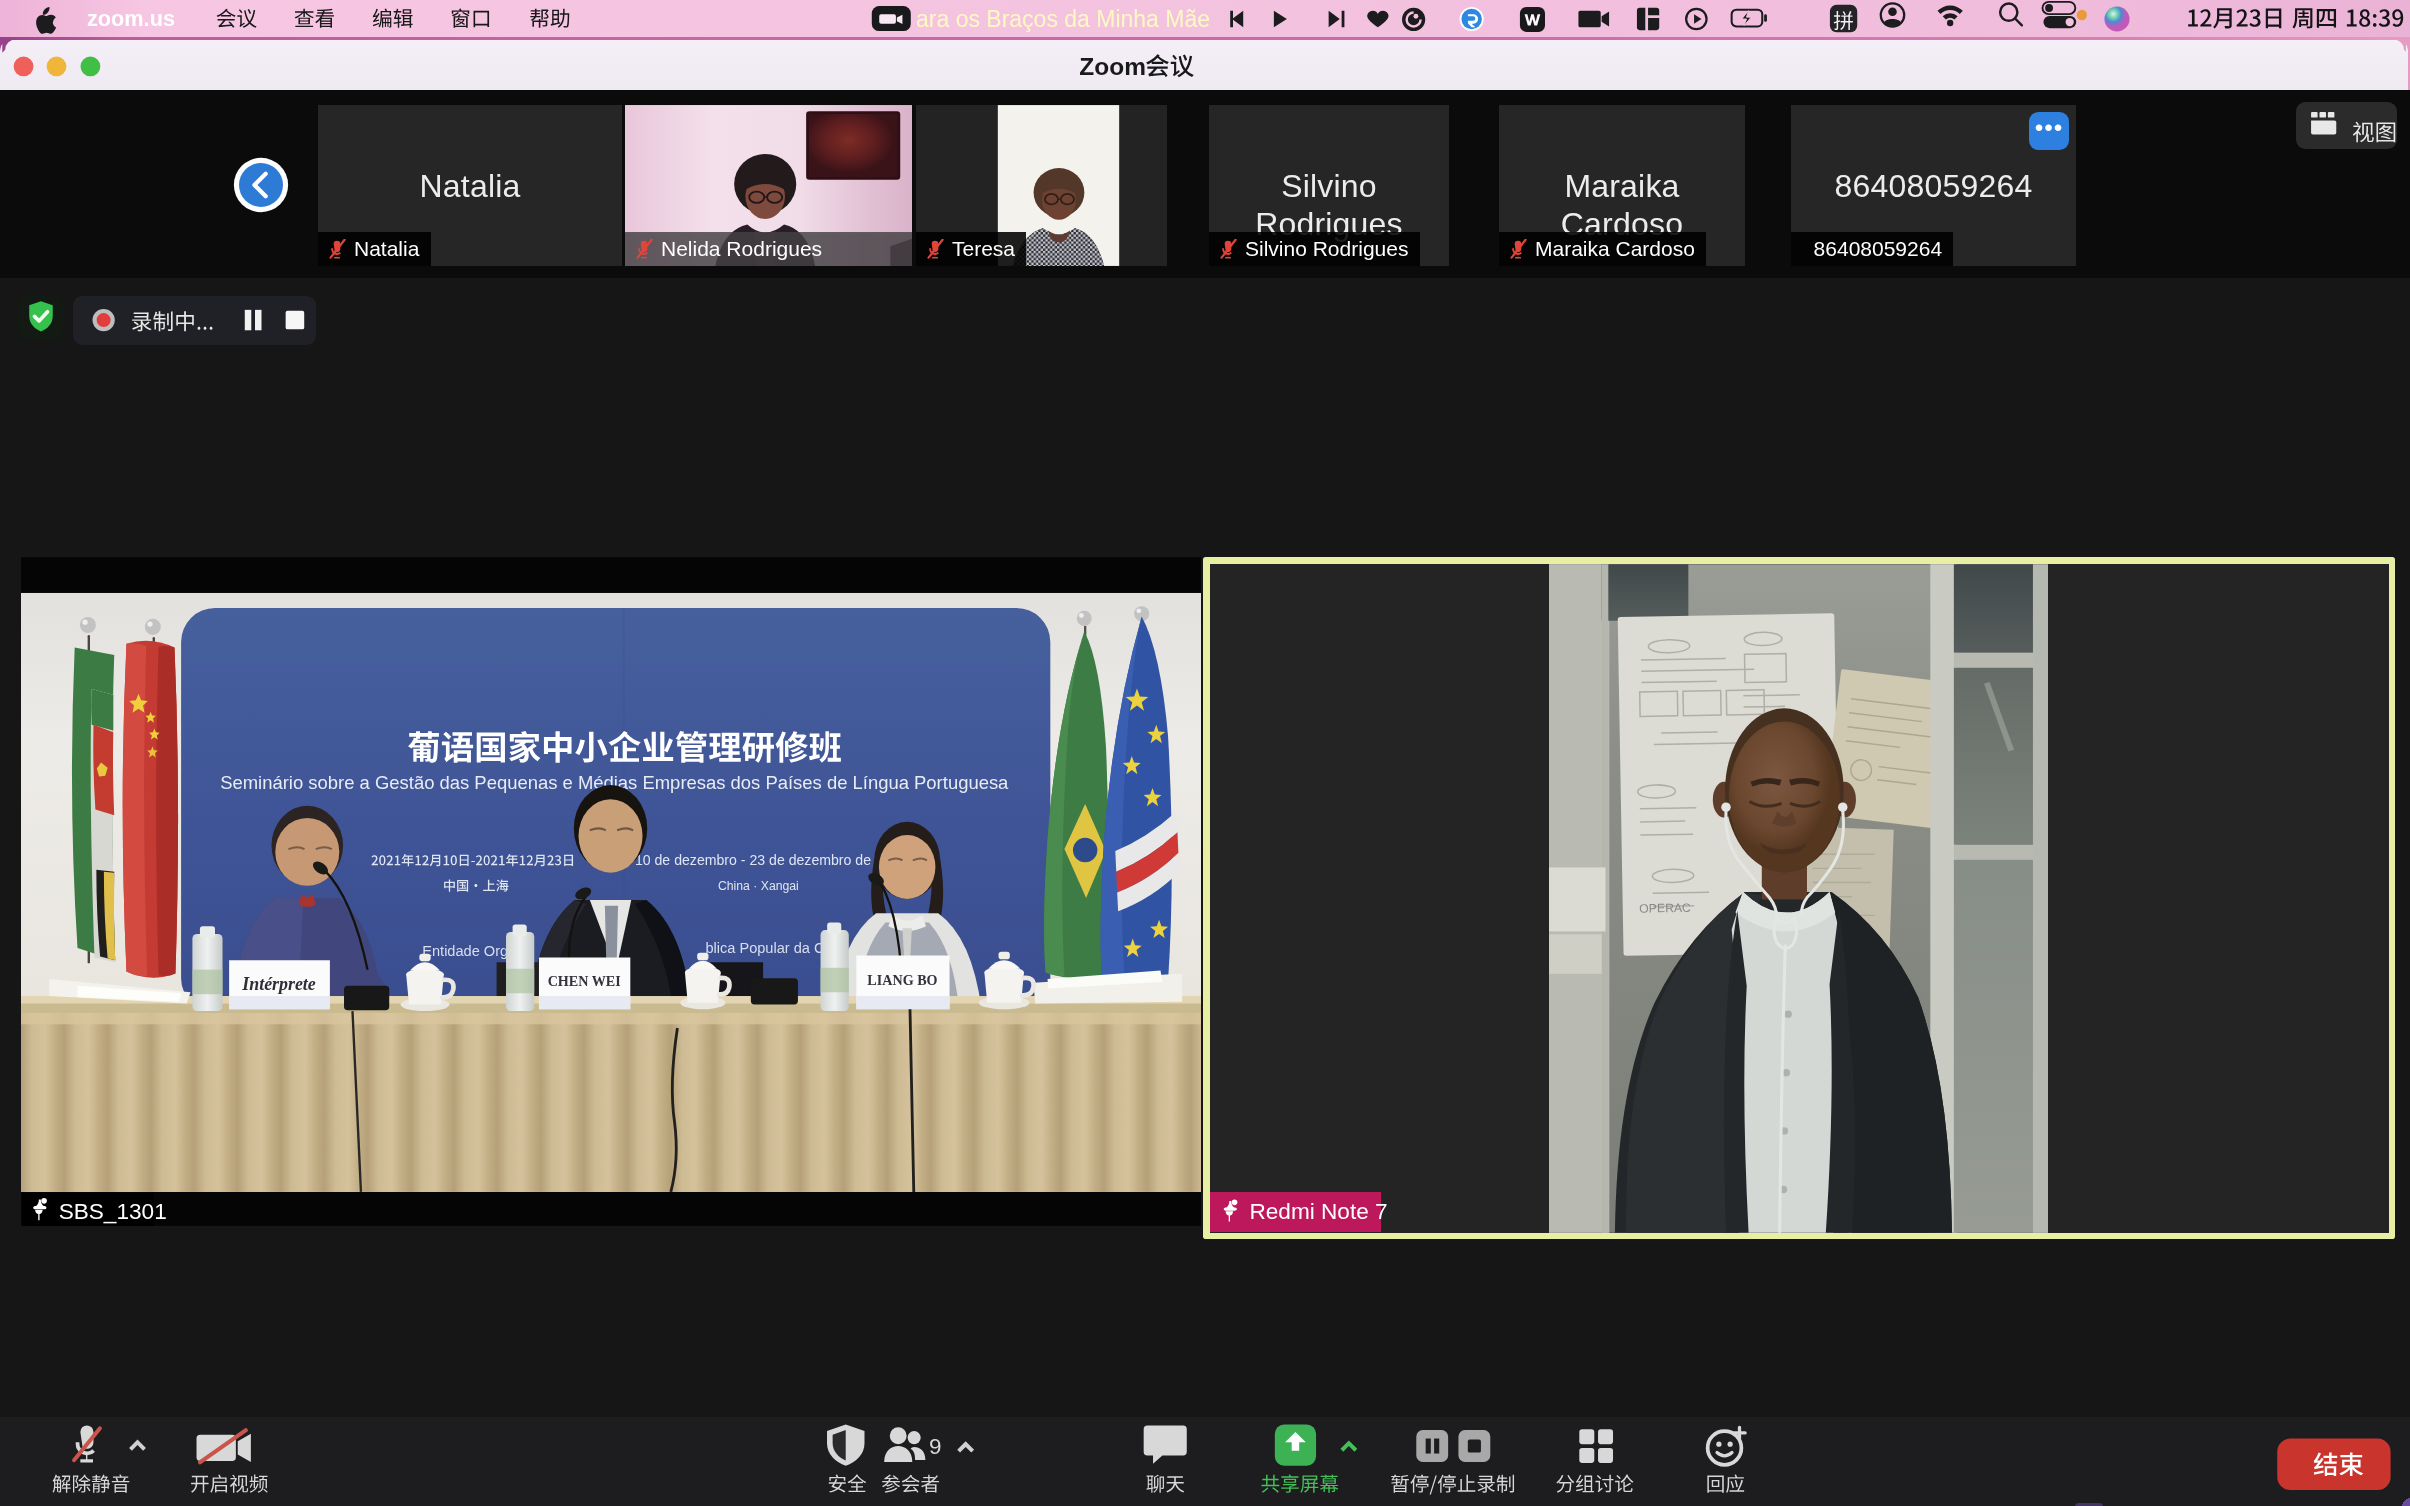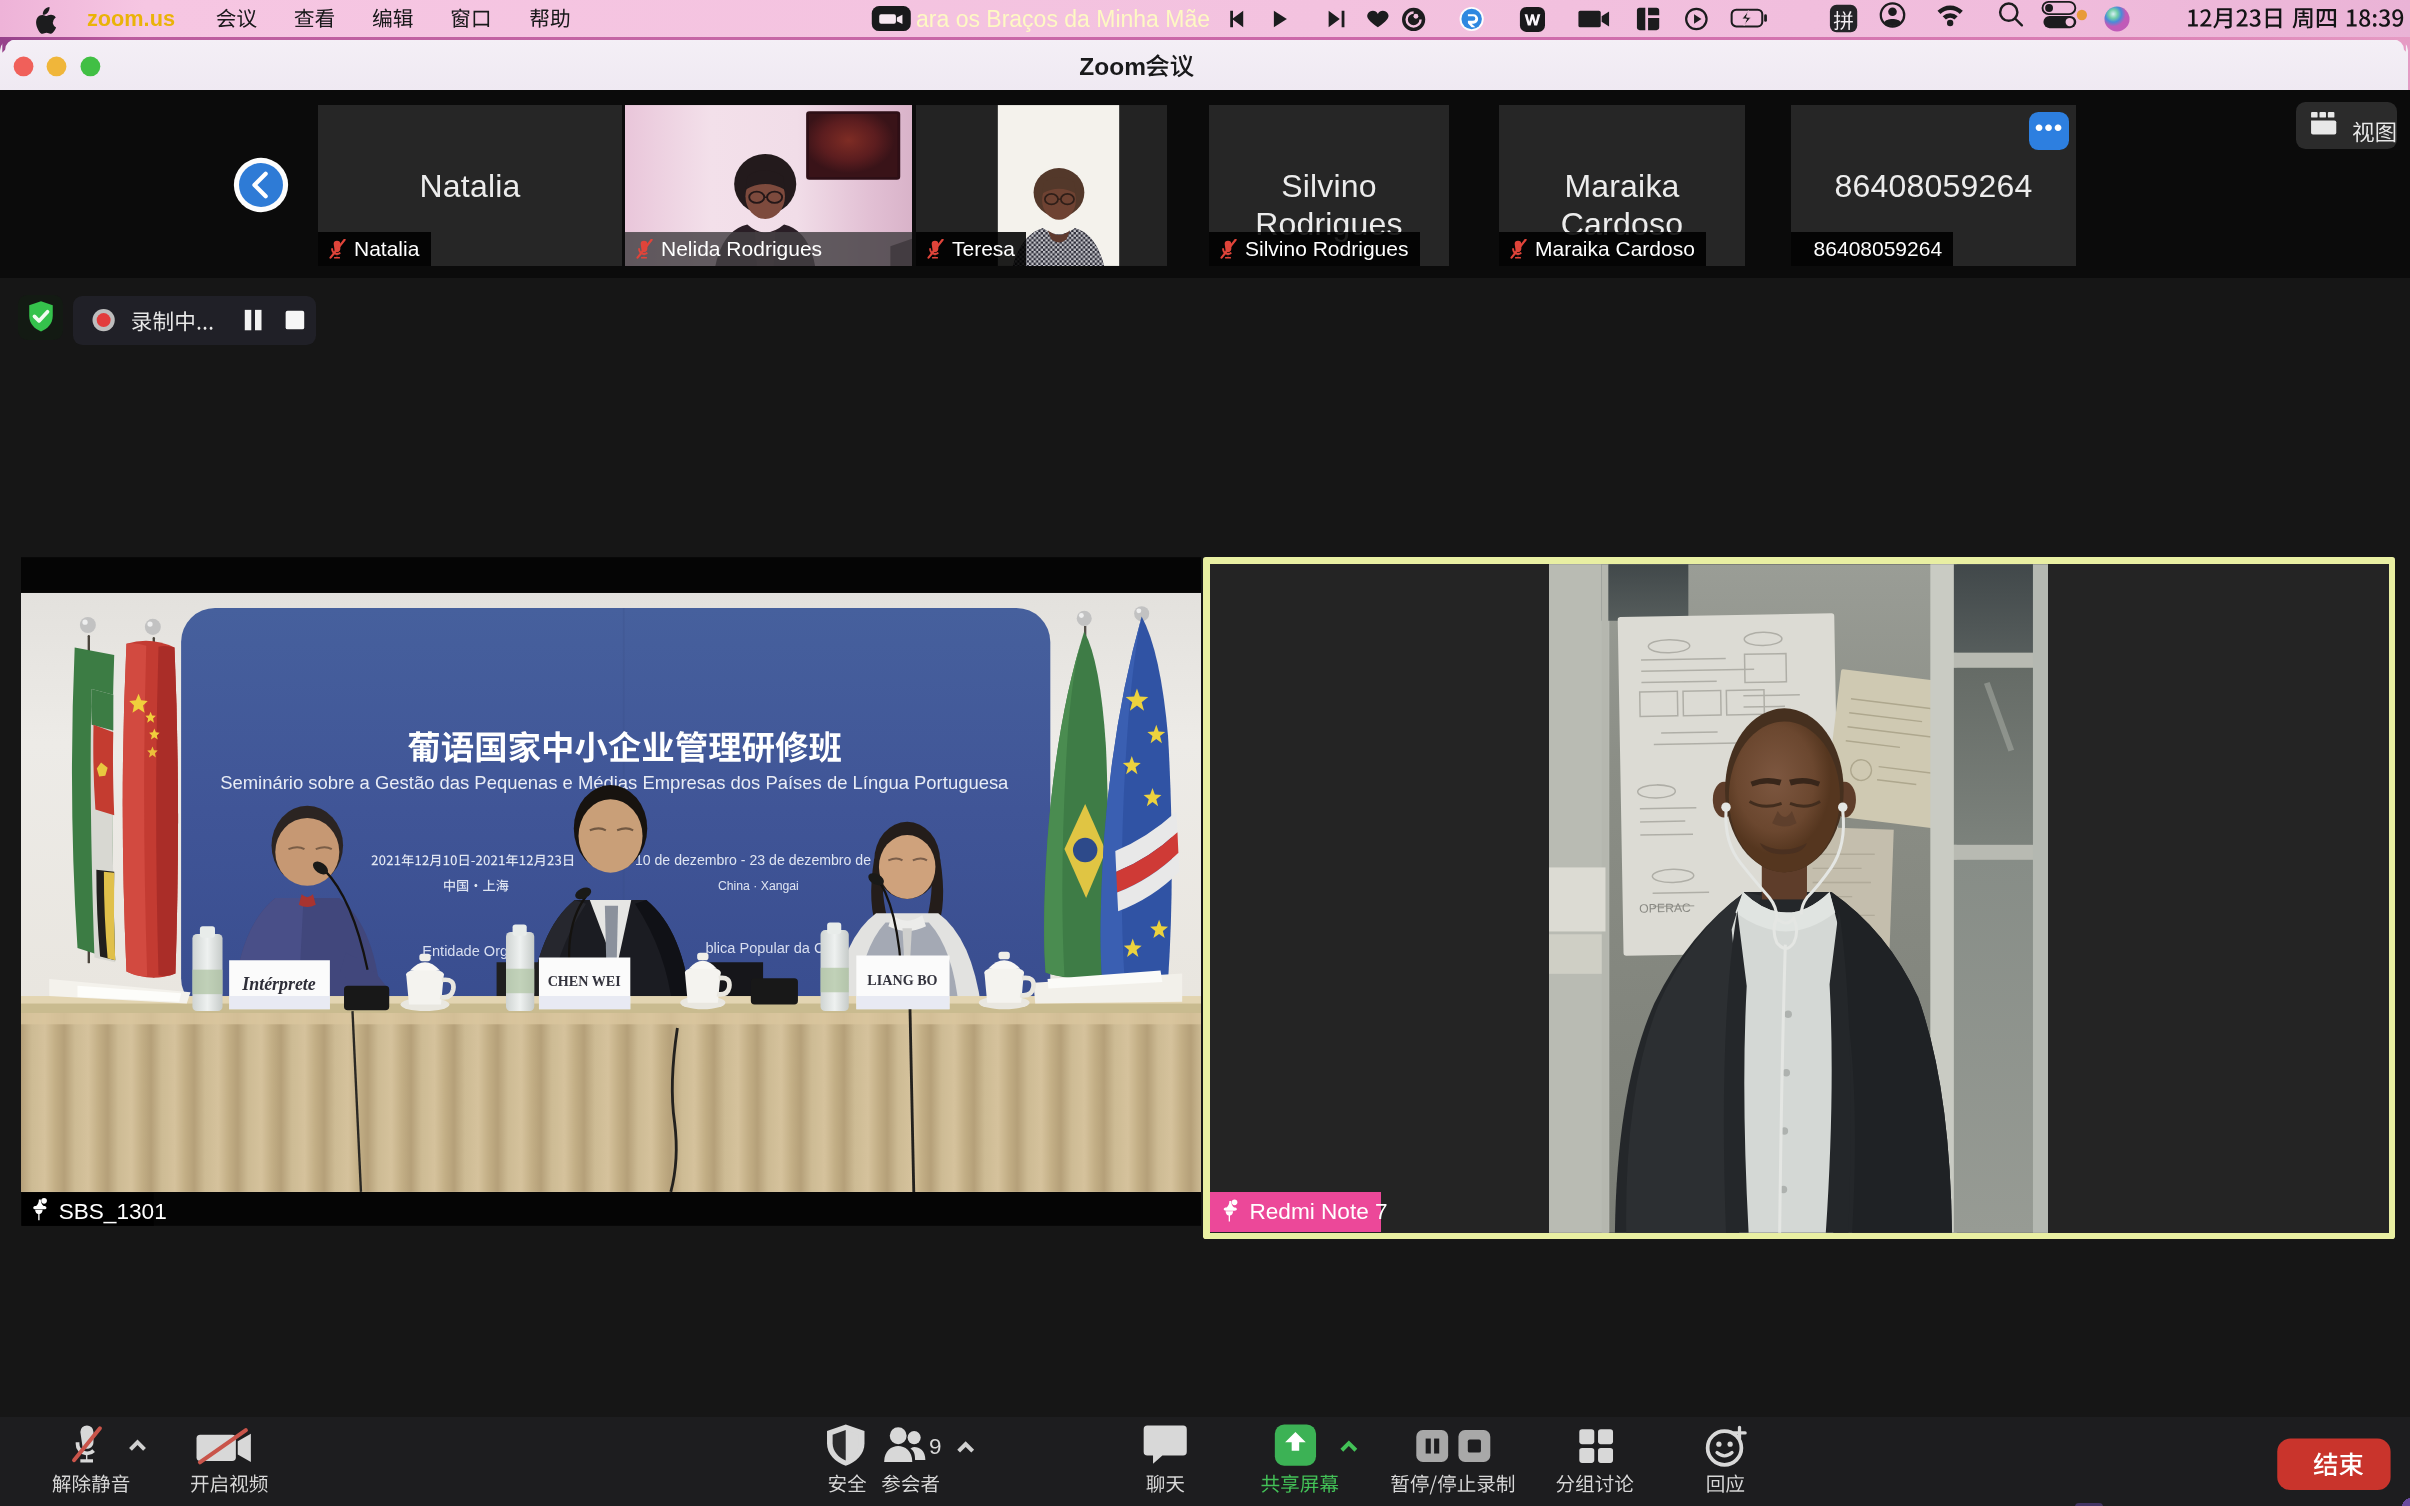--- a/index.html
+++ b/index.html
@@ -19,21 +19,21 @@
 <div id="wallstrip"></div>
 <div id="titlebar"></div>
 <svg class="abs" style="left:0;top:0" width="2411" height="94" viewBox="0 0 2560 100">
     <path d="M0 42 h14 a11 11 0 0 0 -11 11 v0 l-3 3 z" fill="#96418b"></path>
     <path d="M2557 42 h-13 a11 11 0 0 1 11 11 l2 2 z" fill="#e69bc4"></path>
     <g transform="translate(36,7)" fill="#1c1c1e">
       <path d="M12.4 6.2 c1.2 -1.5 2.1 -3.6 1.8 -5.7 c-1.8 .1 -3.9 1.2 -5.2 2.7 c-1.1 1.3 -2.2 3.5 -1.9 5.5 c2 .2 4 -1 5.3 -2.5 z"></path>
       <path d="M18.1 13.4 c-.1 -3.4 2.8 -5 2.9 -5.1 c-1.6 -2.3 -4 -2.6 -4.9 -2.7 c-2.1 -.2 -4.1 1.2 -5.1 1.2 c-1 0 -2.7 -1.2 -4.4 -1.1 c-2.3 0 -4.4 1.3 -5.5 3.3 c-2.4 4.1 -.6 10.1 1.6 13.4 c1.1 1.6 2.4 3.4 4.1 3.4 c1.7 -.1 2.3 -1.1 4.3 -1.1 c2 0 2.6 1.1 4.3 1 c1.8 0 2.9 -1.6 4 -3.2 c1.3 -1.9 1.8 -3.7 1.8 -3.8 c0 0 -3.4 -1.3 -3.5 -5.3 z" transform="translate(0,3.2)"></path>
     </g>
   </svg>
-<div class="abs" style="left:87px;top:4.7px;font-size:21.7px;line-height:28px;font-weight:bold;color:#eab308">zoom.us</div>
+<div class="abs" style="left:87px;top:4.7px;font-size:21.7px;line-height:28px;font-weight:bold;color:#ffffff">zoom.us</div>
 <svg class="abs" style="left:0;top:0" width="2411" height="38" viewBox="0 0 2560 40">
     <path transform="translate(229.0,27.5)" d="M 3.5 1.3 C 4.3 1 5.5 0.9 17.2 -0.1 C 17.7 0.5 18.1 1.2 18.4 1.7 L 19.9 0.8 C 18.9 -0.8 16.9 -3.2 14.9 -4.9 L 13.5 -4.2 C 14.3 -3.4 15.2 -2.5 16 -1.6 L 6 -0.8 C 7.6 -2.2 9.1 -4 10.5 -5.8 H 20.2 V -7.4 H 2 V -5.8 H 8.2 C 6.8 -3.8 5.1 -2.1 4.6 -1.6 C 3.9 -0.9 3.4 -0.5 2.9 -0.4 C 3.1 0 3.4 0.9 3.5 1.3 Z M 11.1 -18.5 C 9.1 -15.5 5.2 -12.7 0.9 -10.9 C 1.3 -10.6 1.9 -9.9 2.1 -9.5 C 3.4 -10.1 4.6 -10.7 5.8 -11.5 V -10.1 H 16.3 V -11.7 H 6.1 C 8 -12.9 9.7 -14.3 11.1 -15.8 C 12.4 -14.4 14.2 -12.9 16.3 -11.7 C 17.5 -10.9 18.8 -10.3 20 -9.7 C 20.3 -10.2 20.8 -10.9 21.2 -11.2 C 17.6 -12.4 14 -14.8 12 -16.9 L 12.7 -17.8 Z M 33.9 -17.4 C 34.8 -16 35.7 -14 36.1 -12.8 L 37.6 -13.5 C 37.2 -14.7 36.2 -16.6 35.3 -18 Z M 24.5 -17 C 25.5 -15.9 26.7 -14.5 27.2 -13.6 L 28.5 -14.6 C 27.9 -15.5 26.7 -16.9 25.7 -17.9 Z M 40.3 -17.1 C 39.6 -12.5 38.4 -8.4 36.1 -5.1 C 33.9 -8.2 32.5 -12.2 31.7 -16.9 L 30.2 -16.6 C 31.1 -11.4 32.5 -7 35 -3.7 C 33.4 -2 31.4 -0.5 28.8 0.5 C 29.1 0.9 29.6 1.5 29.8 1.9 C 32.4 0.8 34.4 -0.7 36 -2.5 C 37.7 -0.6 39.7 0.8 42.3 1.8 C 42.5 1.4 43.1 0.7 43.5 0.4 C 40.9 -0.5 38.8 -2 37.1 -3.8 C 39.8 -7.4 41.1 -11.8 42 -16.9 Z M 23 -11.6 V -10 H 26.1 V -2.2 C 26.1 -1.1 25.5 -0.3 25.2 0 C 25.5 0.3 25.9 0.8 26.1 1.2 C 26.5 0.7 27 0.3 30.9 -2.4 C 30.7 -2.8 30.5 -3.4 30.4 -3.8 L 27.7 -2 V -11.6 Z" fill="#19191b"></path>
     <path transform="translate(312.0,27.5)" d="M 6.5 -4.8 H 15.4 V -2.9 H 6.5 Z M 6.5 -7.7 H 15.4 V -5.9 H 6.5 Z M 4.9 -8.9 V -1.8 H 17.1 V -8.9 Z M 1.6 -0.4 V 1.1 H 20.5 V -0.4 Z M 10.1 -18.5 V -15.7 H 1.3 V -14.2 H 8.3 C 6.4 -12.1 3.5 -10.3 0.8 -9.3 C 1.1 -9 1.6 -8.4 1.9 -8 C 4.9 -9.2 8.1 -11.5 10.1 -14.1 V -9.6 H 11.7 V -14.1 C 13.8 -11.6 17.1 -9.3 20.1 -8.2 C 20.3 -8.6 20.8 -9.2 21.2 -9.5 C 18.4 -10.4 15.4 -12.2 13.5 -14.2 H 20.8 V -15.7 H 11.7 V -18.5 Z M 29.3 -4.7 H 38.9 V -3.2 H 29.3 Z M 29.3 -5.9 V -7.4 H 38.9 V -5.9 Z M 29.3 -2 H 38.9 V -0.4 H 29.3 Z M 40.2 -18.3 C 36.7 -17.6 30 -17.3 24.6 -17.2 C 24.8 -16.9 24.9 -16.3 24.9 -15.9 C 26.8 -15.9 28.9 -16 31 -16.1 C 30.8 -15.6 30.7 -15.1 30.5 -14.6 H 24.9 V -13.2 H 30 C 29.8 -12.7 29.5 -12.1 29.3 -11.6 H 23.3 V -10.2 H 28.5 C 27.1 -7.9 25.2 -5.9 22.7 -4.4 C 23.1 -4.1 23.6 -3.5 23.8 -3.1 C 25.3 -4 26.6 -5.1 27.7 -6.4 V 1.8 H 29.3 V 0.9 H 38.9 V 1.8 H 40.5 V -8.7 H 29.5 C 29.8 -9.2 30.1 -9.7 30.4 -10.2 H 42.7 V -11.6 H 31.1 C 31.4 -12.1 31.6 -12.7 31.8 -13.2 H 41.4 V -14.6 H 32.3 L 32.8 -16.2 C 36 -16.4 39 -16.7 41.2 -17.1 Z" fill="#19191b"></path>
     <path transform="translate(395.0,27.5)" d="M 0.9 -1.2 1.3 0.3 C 3.1 -0.4 5.4 -1.3 7.6 -2.3 L 7.3 -3.6 C 4.9 -2.7 2.5 -1.7 0.9 -1.2 Z M 1.3 -9.3 C 1.6 -9.5 2.2 -9.6 4.5 -9.9 C 3.7 -8.5 2.9 -7.4 2.6 -7 C 1.9 -6.1 1.5 -5.5 1 -5.5 C 1.2 -5.1 1.4 -4.3 1.5 -4 C 1.9 -4.3 2.6 -4.5 7.5 -5.6 C 7.4 -6 7.3 -6.6 7.3 -7 L 3.7 -6.2 C 5.2 -8.2 6.8 -10.7 8 -13.1 L 6.7 -13.9 C 6.3 -13 5.8 -12.2 5.4 -11.4 L 2.9 -11.1 C 4.2 -13 5.4 -15.5 6.3 -17.9 L 4.7 -18.5 C 3.9 -15.8 2.5 -12.9 2 -12.2 C 1.6 -11.4 1.2 -10.9 0.8 -10.8 C 1 -10.4 1.3 -9.6 1.3 -9.3 Z M 13.7 -7.7 V -4.4 H 11.9 V -7.7 Z M 14.8 -7.7 H 16.4 V -4.4 H 14.8 Z M 10.6 -9.1 V 1.6 H 11.9 V -3.1 H 13.7 V 1 H 14.8 V -3.1 H 16.4 V 1 H 17.5 V -3.1 H 19.2 V 0.2 C 19.2 0.3 19.1 0.4 18.9 0.4 C 18.8 0.4 18.4 0.4 17.9 0.4 C 18.1 0.7 18.2 1.2 18.3 1.6 C 19.1 1.6 19.6 1.6 20 1.4 C 20.4 1.1 20.5 0.8 20.5 0.2 V -9.1 L 19.2 -9.1 Z M 17.5 -7.7 H 19.2 V -4.4 H 17.5 Z M 13.3 -18.2 C 13.7 -17.6 14 -16.8 14.3 -16.1 H 9.1 V -11.3 C 9.1 -7.9 8.9 -3.1 6.9 0.5 C 7.2 0.6 7.9 1.1 8.2 1.4 C 10.2 -2.2 10.6 -7.4 10.6 -11 H 20.2 V -16.1 H 16 C 15.8 -16.8 15.3 -17.8 14.8 -18.6 Z M 10.6 -14.7 H 18.7 V -12.3 H 10.6 Z M 34.1 -16.5 H 40 V -14.3 H 34.1 Z M 32.6 -17.8 V -13.1 H 41.6 V -17.8 Z M 23.8 -7.3 C 24 -7.5 24.6 -7.6 25.4 -7.6 H 27.4 V -4.4 L 22.9 -3.7 L 23.2 -2.1 L 27.4 -2.9 V 1.7 H 28.9 V -3.2 L 31.4 -3.7 L 31.3 -5.1 L 28.9 -4.7 V -7.6 H 30.9 V -9.1 H 28.9 V -12.5 H 27.4 V -9.1 H 25.3 C 25.9 -10.6 26.5 -12.4 27 -14.3 H 31.1 V -15.9 H 27.4 C 27.6 -16.6 27.8 -17.4 27.9 -18.1 L 26.3 -18.5 C 26.2 -17.6 26 -16.7 25.8 -15.9 H 23 V -14.3 H 25.5 C 25 -12.5 24.5 -11.1 24.3 -10.5 C 23.9 -9.6 23.6 -8.9 23.3 -8.8 C 23.5 -8.4 23.7 -7.6 23.8 -7.3 Z M 39.9 -10.4 V -8.5 H 34.3 V -10.4 Z M 30.8 -1.7 31.1 -0.2 39.9 -0.9 V 1.8 H 41.5 V -1 L 43.1 -1.1 L 43.1 -2.5 L 41.5 -2.4 V -10.4 H 43 V -11.8 H 31.3 V -10.4 H 32.8 V -1.8 Z M 39.9 -7.2 V -5.3 H 34.3 V -7.2 Z M 39.9 -4.1 V -2.3 L 34.3 -1.9 V -4.1 Z" fill="#19191b"></path>
     <path transform="translate(478.0,27.5)" d="M 8.2 -14.8 C 6.4 -13.4 4 -12.3 1.9 -11.7 L 2.8 -10.5 C 5.1 -11.2 7.5 -12.5 9.4 -14 Z M 12.7 -13.9 C 14.9 -12.9 17.8 -11.4 19.2 -10.3 L 20.3 -11.4 C 18.8 -12.5 15.9 -13.9 13.7 -14.8 Z M 9.5 -12.6 C 9.2 -11.9 8.6 -11.1 8.1 -10.4 H 3.6 V 1.8 H 5.3 V 0.9 H 16.9 V 1.7 H 18.6 V -10.4 H 9.8 C 10.3 -10.9 10.8 -11.6 11.2 -12.3 Z M 5.3 -0.4 V -9.1 H 16.9 V -0.4 Z M 8 -4.8 C 8.9 -4.5 9.9 -4 10.8 -3.6 C 9.4 -2.7 7.7 -2.1 6.1 -1.8 C 6.4 -1.5 6.7 -1.1 6.8 -0.7 C 8.7 -1.2 10.5 -1.9 12 -2.9 C 13.2 -2.3 14.2 -1.6 14.8 -1.1 L 15.7 -2.1 C 15 -2.6 14.1 -3.1 13.1 -3.7 C 14.1 -4.6 14.9 -5.7 15.5 -7 L 14.6 -7.4 L 14.4 -7.4 H 9.4 C 9.6 -7.7 9.8 -8.1 10 -8.5 L 8.7 -8.7 C 8.2 -7.6 7.3 -6.3 6 -5.4 C 6.3 -5.2 6.8 -4.8 7 -4.6 C 7.7 -5.1 8.2 -5.7 8.7 -6.3 H 13.7 C 13.2 -5.5 12.6 -4.9 11.9 -4.3 C 10.9 -4.8 9.8 -5.3 8.8 -5.7 Z M 9.4 -18.2 C 9.6 -17.7 9.9 -17.1 10.1 -16.6 H 1.7 V -13.1 H 3.3 V -15.3 H 18.6 V -13.2 H 20.3 V -16.6 H 12.1 C 11.8 -17.2 11.4 -18 11.1 -18.6 Z M 24.8 -16.2 V 1.2 H 26.5 V -0.7 H 39.5 V 1.1 H 41.3 V -16.2 Z M 26.5 -2.4 V -14.5 H 39.5 V -2.4 Z" fill="#19191b"></path>
     <path transform="translate(562.0,27.5)" d="M 6 -18.5 V -16.7 H 1.5 V -15.4 H 6 V -13.8 H 1.9 V -12.5 H 6 V -12 C 6 -11.6 6 -11.2 5.9 -10.8 H 1.1 V -9.4 H 5.2 C 4.5 -8.4 3.4 -7.5 1.5 -6.8 C 1.9 -6.5 2.4 -6 2.7 -5.7 C 5.1 -6.6 6.4 -8.1 7.1 -9.4 H 11.9 V -10.8 H 7.6 C 7.7 -11.2 7.7 -11.6 7.7 -12 V -12.5 H 11.3 V -13.8 H 7.7 V -15.4 H 11.7 V -16.7 H 7.7 V -18.5 Z M 12.8 -17.6 V -6.7 H 14.4 V -16.1 H 18.2 C 17.6 -15.2 16.9 -14.1 16.1 -13.1 C 18.1 -12 18.8 -11 18.8 -10.3 C 18.8 -9.8 18.7 -9.5 18.3 -9.3 C 18 -9.2 17.7 -9.2 17.3 -9.1 C 16.7 -9.1 15.9 -9.1 15 -9.2 C 15.2 -8.8 15.4 -8.2 15.5 -7.8 C 16.3 -7.7 17.3 -7.7 18 -7.8 C 18.5 -7.9 19 -8 19.4 -8.2 C 20.1 -8.6 20.5 -9.2 20.4 -10.1 C 20.4 -11.1 19.8 -12.2 17.9 -13.4 C 18.8 -14.5 19.8 -15.8 20.6 -16.9 L 19.5 -17.6 L 19.2 -17.6 Z M 3.3 -5.8 V 0.6 H 5 V -4.3 H 10.1 V 1.7 H 11.8 V -4.3 H 17.4 V -1.3 C 17.4 -1 17.3 -0.9 16.9 -0.9 C 16.5 -0.9 15.2 -0.9 13.8 -0.9 C 14.1 -0.5 14.3 0.1 14.4 0.5 C 16.3 0.5 17.4 0.5 18.1 0.3 C 18.8 0 19.1 -0.4 19.1 -1.2 V -5.8 H 11.8 V -7.5 H 10.1 V -5.8 Z M 35.9 -18.5 C 35.9 -16.8 35.9 -15.1 35.9 -13.5 H 32.3 V -11.9 H 35.8 C 35.5 -6.6 34.4 -2 30.2 0.6 C 30.6 0.9 31.1 1.4 31.4 1.8 C 35.9 -1.1 37.1 -6.1 37.4 -11.9 H 40.8 C 40.6 -3.9 40.4 -0.9 39.8 -0.2 C 39.6 0 39.4 0.1 39 0.1 C 38.5 0.1 37.4 0.1 36.1 0 C 36.4 0.4 36.6 1.1 36.7 1.6 C 37.8 1.6 39 1.6 39.7 1.6 C 40.4 1.5 40.9 1.3 41.3 0.7 C 42 -0.2 42.2 -3.4 42.4 -12.7 C 42.4 -12.9 42.4 -13.5 42.4 -13.5 H 37.5 C 37.5 -15.1 37.5 -16.8 37.5 -18.5 Z M 22.7 -2.1 23.1 -0.4 C 25.7 -1 29.4 -1.9 32.9 -2.7 L 32.7 -4.2 L 31.5 -3.9 V -17.4 H 24.3 V -2.4 Z M 25.8 -2.7 V -6.5 H 30 V -3.6 Z M 25.8 -11.2 H 30 V -8 H 25.8 Z M 25.8 -12.7 V -15.9 H 30 V -12.7 Z" fill="#19191b"></path>
     <path transform="translate(2321.3,28.0)" d="M 2.1 0 H 12.4 V -2.3 H 8.9 V -18.1 H 6.8 C 5.7 -17.4 4.5 -17 2.8 -16.7 V -14.9 H 6.1 V -2.3 H 2.1 Z M 15 0 H 26.7 V -2.4 H 22.2 C 21.3 -2.4 20.2 -2.3 19.2 -2.2 C 23.1 -5.9 25.8 -9.5 25.8 -13 C 25.8 -16.2 23.7 -18.4 20.4 -18.4 C 18 -18.4 16.4 -17.4 14.9 -15.7 L 16.5 -14.1 C 17.5 -15.2 18.6 -16.1 20 -16.1 C 22.1 -16.1 23.1 -14.8 23.1 -12.8 C 23.1 -9.8 20.4 -6.3 15 -1.6 Z M 32.8 -19.5 V -11.7 C 32.8 -7.8 32.4 -2.9 28.6 0.4 C 29.1 0.7 30 1.6 30.3 2.1 C 32.7 0 33.9 -2.7 34.5 -5.5 H 45.8 V -1.1 C 45.8 -0.6 45.6 -0.4 45.1 -0.4 C 44.5 -0.4 42.5 -0.4 40.6 -0.5 C 40.9 0.2 41.4 1.3 41.5 2 C 44.1 2 45.8 1.9 46.8 1.5 C 47.9 1.1 48.3 0.4 48.3 -1.1 V -19.5 Z M 35.2 -17.2 H 45.8 V -13.6 H 35.2 Z M 35.2 -11.4 H 45.8 V -7.7 H 34.9 C 35.1 -9 35.2 -10.2 35.2 -11.4 Z M 53.5 0 H 65.2 V -2.4 H 60.6 C 59.8 -2.4 58.6 -2.3 57.7 -2.2 C 61.5 -5.9 64.3 -9.5 64.3 -13 C 64.3 -16.2 62.2 -18.4 58.9 -18.4 C 56.5 -18.4 54.9 -17.4 53.4 -15.7 L 55 -14.1 C 55.9 -15.2 57.1 -16.1 58.5 -16.1 C 60.5 -16.1 61.5 -14.8 61.5 -12.8 C 61.5 -9.8 58.8 -6.3 53.5 -1.6 Z M 73 0.3 C 76.3 0.3 79 -1.6 79 -4.9 C 79 -7.3 77.3 -8.8 75.3 -9.4 V -9.5 C 77.2 -10.2 78.4 -11.6 78.4 -13.7 C 78.4 -16.7 76.1 -18.4 72.9 -18.4 C 70.8 -18.4 69.1 -17.5 67.7 -16.2 L 69.2 -14.4 C 70.2 -15.4 71.4 -16.1 72.8 -16.1 C 74.5 -16.1 75.5 -15.1 75.5 -13.5 C 75.5 -11.7 74.4 -10.4 70.8 -10.4 V -8.3 C 74.9 -8.3 76.1 -7 76.1 -5 C 76.1 -3.1 74.7 -2 72.7 -2 C 70.9 -2 69.5 -2.9 68.5 -4 L 67.1 -2.2 C 68.3 -0.8 70.1 0.3 73 0.3 Z M 86.8 -8.4 H 98.5 V -2.2 H 86.8 Z M 86.8 -10.7 V -16.8 H 98.5 V -10.7 Z M 84.5 -19.1 V 1.8 H 86.8 V 0.2 H 98.5 V 1.7 H 101 V -19.1 Z M 115.6 -19.5 V -11.3 C 115.6 -7.6 115.4 -2.7 112.9 0.7 C 113.4 1 114.4 1.8 114.8 2.2 C 117.5 -1.5 117.9 -7.3 117.9 -11.3 V -17.3 H 131.7 V -0.7 C 131.7 -0.3 131.5 -0.1 131.1 -0.1 C 130.7 -0.1 129.2 -0.1 127.7 -0.1 C 128 0.4 128.4 1.4 128.5 2 C 130.6 2 132 2 132.8 1.6 C 133.7 1.3 134 0.7 134 -0.7 V -19.5 Z M 123.5 -16.9 V -15 H 119.4 V -13.2 H 123.5 V -11.2 H 118.8 V -9.3 H 130.5 V -11.2 H 125.7 V -13.2 H 129.9 V -15 H 125.7 V -16.9 Z M 119.9 -7.5 V 0.4 H 122 V -1 H 129.4 V -7.5 Z M 122 -5.7 H 127.3 V -2.8 H 122 Z M 138.7 -18.6 V 1.2 H 141.1 V -0.5 H 156.7 V 1.1 H 159.1 V -18.6 Z M 141.1 -2.7 V -16.3 H 145.1 C 145 -10.8 144.6 -7.8 141.2 -6.1 C 141.7 -5.7 142.3 -4.8 142.6 -4.3 C 146.7 -6.4 147.2 -10 147.3 -16.3 H 150.3 V -9.2 C 150.3 -7 150.8 -6.1 152.8 -6.1 C 153.2 -6.1 154.7 -6.1 155.2 -6.1 C 155.7 -6.1 156.4 -6.1 156.7 -6.2 V -2.7 Z M 152.5 -16.3 H 156.7 V -6.9 L 156.6 -8.2 C 156.3 -8.1 155.6 -8 155.1 -8 C 154.8 -8 153.5 -8 153.1 -8 C 152.6 -8 152.5 -8.3 152.5 -9.1 Z M 170.6 0 H 181 V -2.3 H 177.5 V -18.1 H 175.3 C 174.3 -17.4 173.1 -17 171.4 -16.7 V -14.9 H 174.6 V -2.3 H 170.6 Z M 189.5 0.3 C 193 0.3 195.4 -1.7 195.4 -4.4 C 195.4 -6.9 193.9 -8.3 192.3 -9.2 V -9.3 C 193.5 -10.1 194.7 -11.7 194.7 -13.5 C 194.7 -16.4 192.7 -18.3 189.6 -18.3 C 186.7 -18.3 184.5 -16.5 184.5 -13.7 C 184.5 -11.8 185.5 -10.4 186.9 -9.5 V -9.3 C 185.2 -8.5 183.7 -6.9 183.7 -4.5 C 183.7 -1.7 186.2 0.3 189.5 0.3 Z M 190.7 -10 C 188.7 -10.8 187 -11.7 187 -13.7 C 187 -15.3 188.1 -16.3 189.6 -16.3 C 191.3 -16.3 192.3 -15 192.3 -13.4 C 192.3 -12.2 191.8 -11 190.7 -10 Z M 189.6 -1.7 C 187.6 -1.7 186.2 -3 186.2 -4.8 C 186.2 -6.3 187 -7.7 188.3 -8.5 C 190.7 -7.5 192.7 -6.7 192.7 -4.5 C 192.7 -2.8 191.4 -1.7 189.6 -1.7 Z M 200.1 -9.3 C 201.2 -9.3 202.1 -10.1 202.1 -11.3 C 202.1 -12.4 201.2 -13.3 200.1 -13.3 C 199.1 -13.3 198.3 -12.4 198.3 -11.3 C 198.3 -10.1 199.1 -9.3 200.1 -9.3 Z M 200.1 0.3 C 201.2 0.3 202.1 -0.5 202.1 -1.7 C 202.1 -2.8 201.2 -3.7 200.1 -3.7 C 199.1 -3.7 198.3 -2.8 198.3 -1.7 C 198.3 -0.5 199.1 0.3 200.1 0.3 Z M 210.4 0.3 C 213.7 0.3 216.4 -1.6 216.4 -4.9 C 216.4 -7.3 214.7 -8.8 212.7 -9.4 V -9.5 C 214.6 -10.2 215.8 -11.6 215.8 -13.7 C 215.8 -16.7 213.5 -18.4 210.3 -18.4 C 208.2 -18.4 206.5 -17.5 205.1 -16.2 L 206.6 -14.4 C 207.6 -15.4 208.8 -16.1 210.2 -16.1 C 211.9 -16.1 212.9 -15.1 212.9 -13.5 C 212.9 -11.7 211.8 -10.4 208.2 -10.4 V -8.3 C 212.3 -8.3 213.5 -7 213.5 -5 C 213.5 -3.1 212.1 -2 210.1 -2 C 208.2 -2 206.9 -2.9 205.8 -4 L 204.5 -2.2 C 205.7 -0.8 207.5 0.3 210.4 0.3 Z M 223.7 0.3 C 227.2 0.3 230.4 -2.5 230.4 -9.6 C 230.4 -15.6 227.6 -18.4 224.2 -18.4 C 221.3 -18.4 218.8 -16 218.8 -12.4 C 218.8 -8.7 220.8 -6.8 223.9 -6.8 C 225.2 -6.8 226.7 -7.6 227.8 -8.8 C 227.6 -3.7 225.8 -2 223.6 -2 C 222.5 -2 221.4 -2.5 220.6 -3.4 L 219.1 -1.6 C 220.2 -0.5 221.6 0.3 223.7 0.3 Z M 227.8 -11 C 226.7 -9.5 225.4 -8.8 224.3 -8.8 C 222.5 -8.8 221.4 -10.2 221.4 -12.4 C 221.4 -14.8 222.7 -16.2 224.2 -16.2 C 226.2 -16.2 227.5 -14.6 227.8 -11 Z" fill="#141416"></path>
     <rect x="1943" y="5" width="29" height="29" rx="7" fill="#242428"></rect>
     <path transform="translate(1946.5,30.0)" d="M 10 -17.7 C 10.8 -16.5 11.6 -14.9 11.9 -13.9 L 13.4 -14.6 C 13 -15.6 12.2 -17.1 11.4 -18.3 Z M 3.6 -18.5 V -14 H 0.9 V -12.5 H 3.6 V -7.7 C 2.5 -7.3 1.5 -7 0.6 -6.8 L 1 -5.2 L 3.6 -6 V -0.4 C 3.6 0 3.5 0.1 3.2 0.1 C 3 0.1 2.1 0.1 1.2 0 C 1.4 0.5 1.6 1.2 1.7 1.7 C 3.1 1.7 3.9 1.6 4.5 1.3 C 5 1.1 5.2 0.6 5.2 -0.4 V -6.6 L 7.4 -7.3 L 7.2 -8.8 L 5.2 -8.2 V -12.5 H 7.4 V -14 H 5.2 V -18.5 Z M 16.1 -12.3 V -7.8 H 12.9 V -8.1 V -12.3 Z M 17.8 -18.4 C 17.4 -17.1 16.5 -15.1 15.8 -13.8 H 8.6 V -12.3 H 11.3 V -8.1 V -7.8 H 7.9 V -6.2 H 11.2 C 11.1 -3.8 10.3 -1.1 7.4 0.7 C 7.8 0.9 8.3 1.5 8.5 1.8 C 11.7 -0.3 12.6 -3.5 12.8 -6.2 H 16.1 V 1.7 H 17.7 V -6.2 H 20.9 V -7.8 H 17.7 V -12.3 H 20.4 V -13.8 H 17.5 C 18.1 -15 18.9 -16.5 19.5 -17.8 Z" fill="#f4f0f4"></path>
   </svg>
@@ -558,21 +558,21 @@
 <path d="M243 262 q7 13 15 0 l5 13 q-13 7 -26 0 z" fill="#5e3f2c"></path>
 <path d="M224 296 q25 14 50 0 q-5 12 -25 12 q-20 0 -25 -12 z" fill="#4a3020"></path>
 <circle cx="188" cy="258" r="5" fill="#e4e6e3"></circle>
 <circle cx="312" cy="258" r="5" fill="#e4e6e3"></circle>
 <path d="M188 262 q-2 34 16 56 q16 20 30 36 q8 10 8 22" stroke="#e4e6e3" stroke-width="3.2" fill="none"></path>
 <path d="M312 262 q4 36 -12 60 q-14 20 -26 32 q-6 8 -6 18" stroke="#e4e6e3" stroke-width="3.2" fill="none"></path>
 <path d="M242 376 q10 10 18 0 q6 14 0 26 q-8 12 -18 0 q-6 -14 0 -26 z" fill="none" stroke="#e4e6e3" stroke-width="3.2"></path>
 <path d="M251 404 q-4 130 -6 306" stroke="#e4e6e3" stroke-width="3.2" fill="none"></path>
 </g>
 </svg>
-<div class="abs" style="left:1210px;top:1192px;width:171px;height:40px;background:#ec4899;color:#fff;font-size:22.6px;line-height:40px;white-space:nowrap"><svg width="22.6" height="24.5" viewBox="0 0 24 26" style="vertical-align:-4.7px;margin:0 7.5px 0 9.4px">
+<div class="abs" style="left:1210px;top:1192px;width:171px;height:40px;background:#be185d;color:#fff;font-size:22.6px;line-height:40px;white-space:nowrap"><svg width="22.6" height="24.5" viewBox="0 0 24 26" style="vertical-align:-4.7px;margin:0 7.5px 0 9.4px">
       <g fill="#fff">
         <path d="M11 2 c0 3 -1 5 -3 7 c-2 0 -3 .5 -3 2 c0 .8 1 1.5 2.5 1.5 l9 0 c1.5 0 2.5 -.7 2.5 -1.5 c0 -1.5 -1 -2 -3 -2 c-2 -2 -3 -4 -3 -7 z"></path>
         <path d="M7 13 h8 c0 3 -2 4.5 -3.3 4.5 v6.5 h-1.4 v-6.5 c-1.3 0 -3.3 -1.5 -3.3 -4.5 z"></path>
         <circle cx="16.5" cy="3.5" r="3"></circle>
       </g>
     </svg>Redmi Note 7</div>
 <div id="toolbar"></div>
 <svg class="abs" style="left:0;top:1417px" width="2411" height="89" viewBox="0 0 2560 95">
     <g transform="translate(64,8)">
       <g fill="#d8d8d8">

